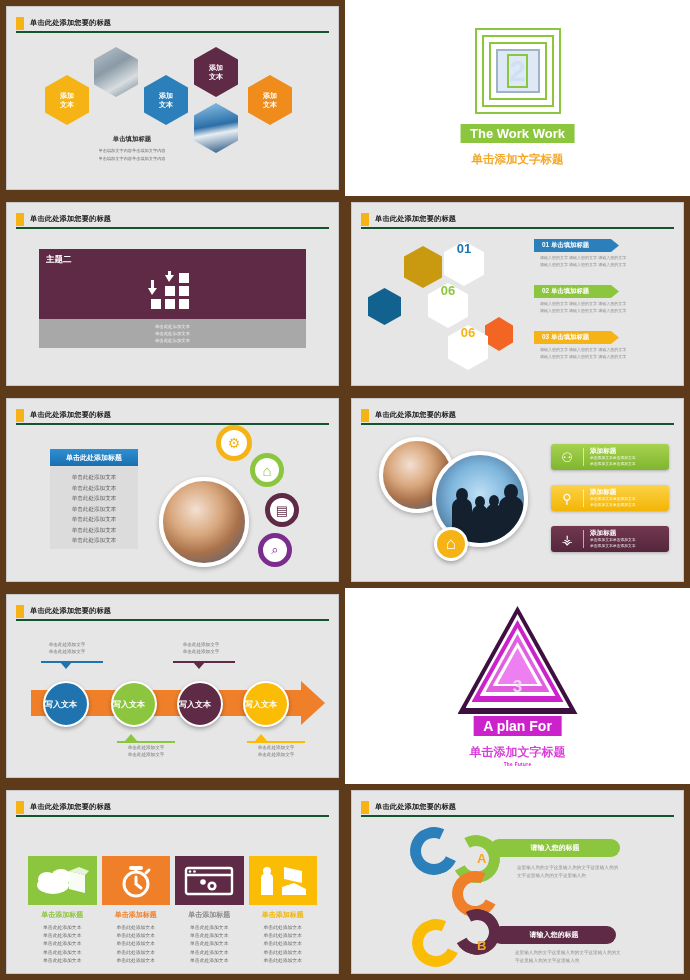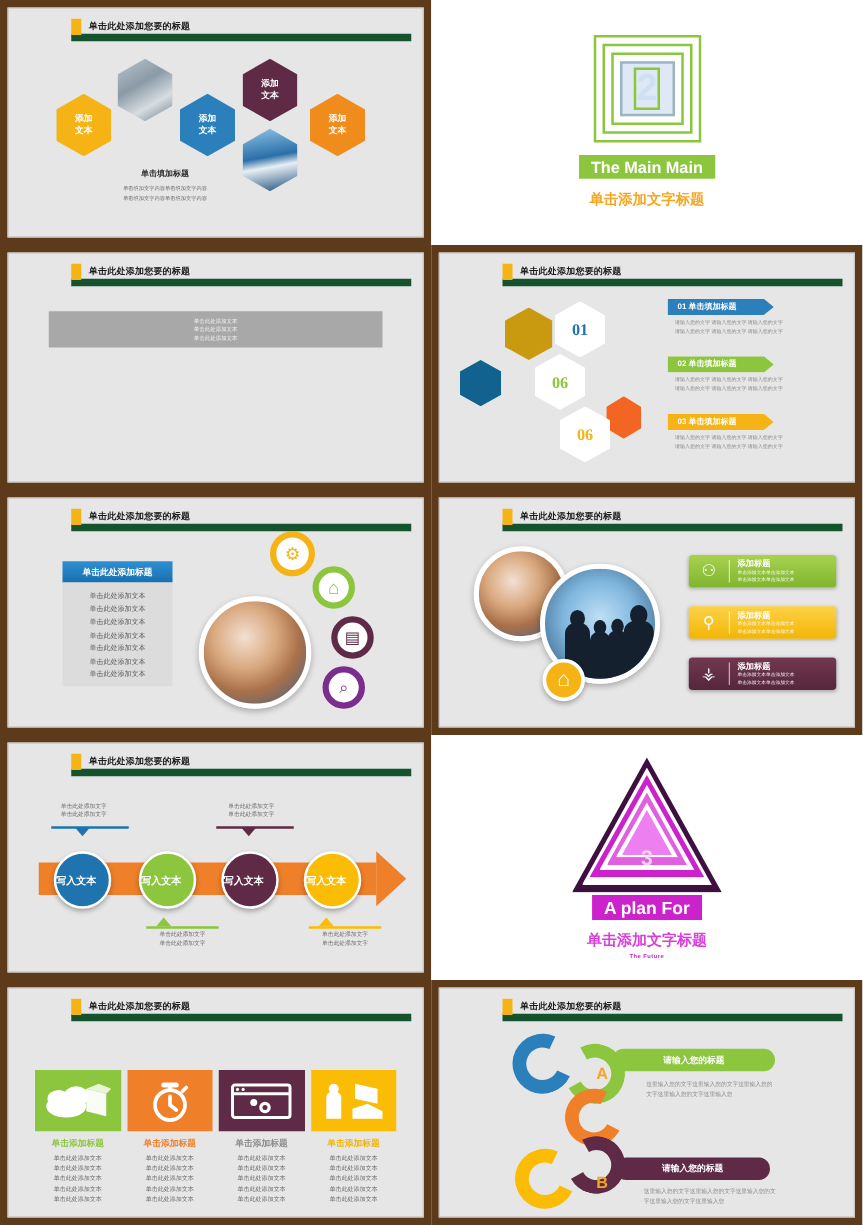--- a/index.html
+++ b/index.html
@@ -10,21 +10,21 @@
     background:#ffffff; }
   .slide { position:relative; overflow:hidden; }
   .framed { padding:6px; background:#5d3a1a; }
   .framed .inner { width:100%; height:100%; background:#e6e6e6;
     border:1px solid #c9c9c9; position:relative; overflow:hidden; }
   .plain { background:#ffffff; padding:6px; }
   .plain .inner { width:100%; height:100%; background:#ffffff; position:relative; overflow:hidden; }
 
   
   .hdr { position:absolute; left:9px; top:8px; right:9px; height:18px;
-    border-bottom:6px solid #14532d; display:flex; align-items:center;margin-left:41px; }
+    border-bottom:2px solid #14532d; display:flex; align-items:center; }
   .hdr .tick { width:8px; height:13px; background:#f5b316; margin-right:6px; flex:0 0 auto; }
   .hdr .ht { font-size:7.2px; font-weight:bold; color:#1a1a1a; letter-spacing:.2px; white-space:nowrap; }
 
   
   .hexwrap { position:absolute; inset:0; }
   .hex { position:absolute; width:44px; height:50px;
     clip-path:polygon(50% 0,100% 25%,100% 75%,50% 100%,0 75%,0 25%);
     display:flex; align-items:center; justify-content:center;
     color:#fff; font-size:7px; font-weight:bold; line-height:9px; text-align:center;
     filter:drop-shadow(1px 2px 2px rgba(0,0,0,.28)); }
@@ -50,22 +50,22 @@
   .card .top { height:70px; position:relative; padding:5px 7px; }
   .card .top .ct { color:#ffffff; font-size:8.5px; font-weight:bold; }
   .card .bot { background:#a8a8a8; color:#efefef; font-size:4.4px; line-height:7px;
     text-align:center; padding:4px 2px; }
   .iconArt { position:absolute; left:0; right:0; bottom:4px; text-align:center;
     color:#fff; font-size:26px; line-height:1; }
 
   
   .hx2 { position:absolute; width:40px; height:45px;
     clip-path:polygon(50% 0,100% 25%,100% 75%,50% 100%,0 75%,0 25%);
-    display:flex; align-items:center; justify-content:center;
-    font-size:13px; font-weight:bold; filter:drop-shadow(1px 2px 2px rgba(0,0,0,.25));font-family:Liberation Serif, serif; }
+    display:flex; justify-content:center;
+    font-size:13px; font-weight:bold; filter:drop-shadow(1px 2px 2px rgba(0,0,0,.25)); }
   .hxs { position:absolute; clip-path:polygon(50% 0,100% 25%,100% 75%,50% 100%,0 75%,0 25%);
     filter:drop-shadow(1px 2px 2px rgba(0,0,0,.25)); }
   .ribbon { position:relative; height:13px; display:flex; align-items:center;
     color:#fff; font-size:6.4px; font-weight:bold; padding-left:8px; width:85px;
     clip-path:polygon(0 0,calc(100% - 8px) 0,100% 50%,calc(100% - 8px) 100%,0 100%); }
   .rsub { font-size:4px; line-height:6.5px; color:#8a8a8a; margin-top:3px; padding-left:6px; }
 
   
   .bluebar { position:absolute; color:#fff; font-size:7px; font-weight:bold;
     display:flex; align-items:center; justify-content:center;
@@ -160,36 +160,53 @@
   <div class="slide plain">
    <div class="inner">
     <div class="sqstack">
       <div style="width:86px;height:86px;"></div>
       <div style="width:72px;height:72px;"></div>
       <div style="width:58px;height:58px;"></div>
       <div style="width:44px;height:44px;border-color:#9fb3c8 !important;background:#dfe9f5;"></div>
       <div class="sqnum">2</div>
     </div>
     <div class="secbar" style="top:118px;background:#8cc63e;">
-      <span>The Main Main</span>
+      <span>The Work Work</span>
     </div>
     <div class="secsub" style="top:146px;color:#f5a623;">单击添加文字标题</div>
    </div>
   </div>
 
   <div class="slide framed">
    <div class="inner">
     <div class="hdr">
       <div class="tick"></div>
       <div class="ht">单击此处添加您要的标题</div>
     </div>
     <div class="cards">
 
 
       <div class="card">
+        <div class="top" style="background:#5e2a45;">
+          <div class="ct">主题二</div>
+          <div class="iconArt">
+            <svg width="56" height="40" viewBox="0 0 56 40">
+                  <g fill="#fff">
+              <rect x="6" y="28" width="10" height="10"></rect>
+                    <rect x="20" y="28" width="10" height="10"></rect>
+              <rect x="34" y="28" width="10" height="10"></rect>
+                    <rect x="20" y="15" width="10" height="10"></rect>
+              <rect x="34" y="15" width="10" height="10"></rect>
+                    <rect x="34" y="2" width="10" height="10"></rect>
+              <path d="M9 25 L5 18 L8 18 L8 10 L11 10 L11 18 L14 18 Z" transform="translate(-2,-1)"></path>
+              <path d="M25 12 L21 5 L24 5 L24 0 L27 0 L27 5 L30 5 Z" transform="translate(-1,-1)"></path>
+            </g>
+                </svg>
+          </div>
+        </div>
         <div class="bot">
           <div>单击此处添加文本</div>
           <div>单击此处添加文本</div>
           <div>单击此处添加文本</div>
         </div>
       </div>
 
 
     </div>
    </div>

